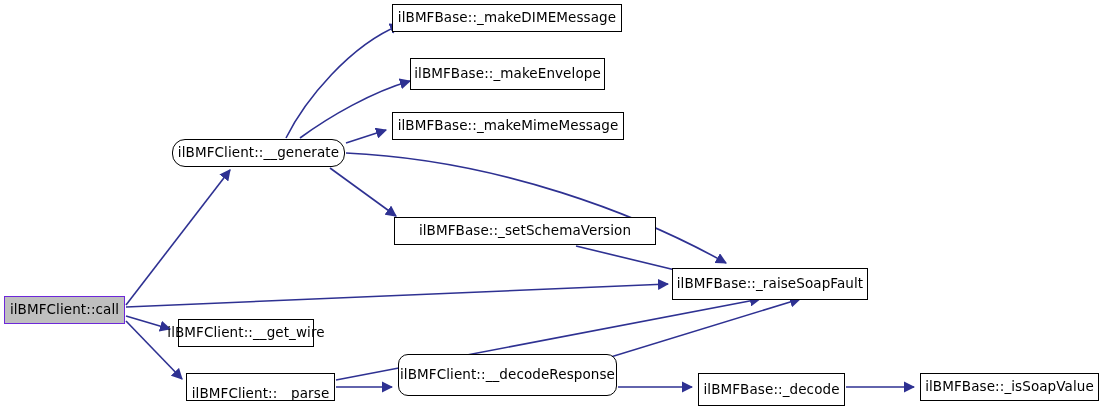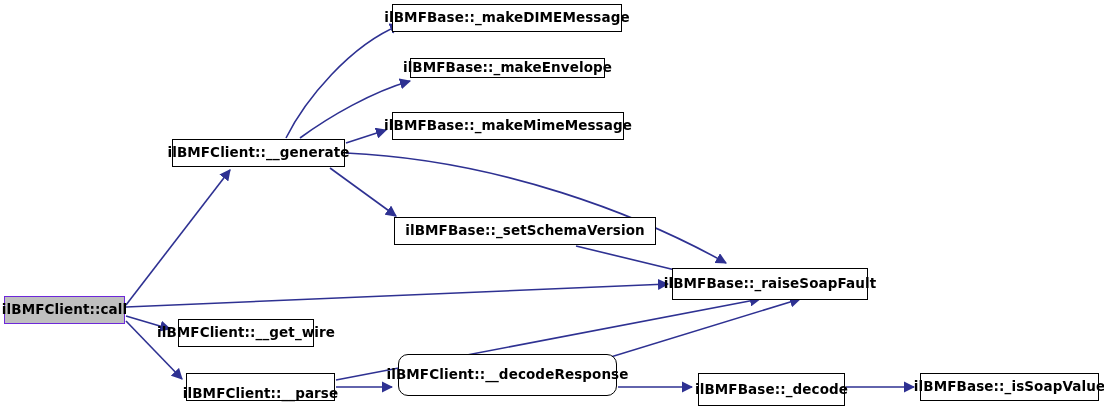--- a/index.html
+++ b/index.html
@@ -37,21 +37,20 @@
     letter-spacing: 0.1px;
     z-index: 2;
   }
   .node.highlight {
     background: #bfbfbf;
     border: 1px solid #6d28d9;
   }
   .node .nlabel {
     display: block;
     padding: 0 12px;
-    font-weight: bold;
   }
 </style>
 </head>
 <body>
 
 <div id="canvas">
 
   <svg id="edges" viewBox="0 0 1104 408" xmlns="http://www.w3.org/2000/svg">
     <defs>
       <marker id="arrow" viewBox="0 0 10 10" refX="9" refY="5" markerWidth="7" markerHeight="7" orient="auto-start-reverse">
@@ -74,33 +73,33 @@
         <path d="M 565,371 L 800,299" marker-end="url(#arrow)"></path>
         <path d="M 618,387 L 692,387" marker-end="url(#arrow)"></path>
         <path d="M 846,387 L 914,387" marker-end="url(#arrow)"></path>
       </g>
   </svg>
 
   <div id="node-layer">
       <div class="node highlight" style="left: 4px; top: 296px; width: 121px; height: 28px;">
         <span class="nlabel">ilBMFClient::call</span>
       </div>
-      <div class="node" style="left: 172px; top: 139px; width: 173px; height: 28px;">
+      <div class="node" style="left: 172px; top: 139px; width: 173px; height: 28px; border-radius: 13px;">
         <span class="nlabel">ilBMFClient::__generate</span>
       </div>
       <div class="node" style="left: 178px; top: 319px; width: 136px; height: 28px;">
         <span class="nlabel">ilBMFClient::__get_wire</span>
       </div>
       <div class="node" style="left: 186px; top: 373px; width: 149px; height: 28px; align-items: flex-end;">
         <span class="nlabel">ilBMFClient::__parse</span>
       </div>
       <div class="node" style="left: 392px; top: 4px; width: 230px; height: 28px;">
         <span class="nlabel">ilBMFBase::_makeDIMEMessage</span>
       </div>
-      <div class="node" style="left: 410px; top: 58px; width: 195px; height: 20px;">
+      <div class="node" style="left: 410px; top: 58px; width: 195px; height: 32px;">
         <span class="nlabel">ilBMFBase::_makeEnvelope</span>
       </div>
       <div class="node" style="left: 392px; top: 112px; width: 232px; height: 28px;">
         <span class="nlabel">ilBMFBase::_makeMimeMessage</span>
       </div>
       <div class="node" style="left: 394px; top: 217px; width: 262px; height: 28px;">
         <span class="nlabel">ilBMFBase::_setSchemaVersion</span>
       </div>
       <div class="node" style="left: 672px; top: 268px; width: 196px; height: 32px;">
         <span class="nlabel">ilBMFBase::_raiseSoapFault</span>

